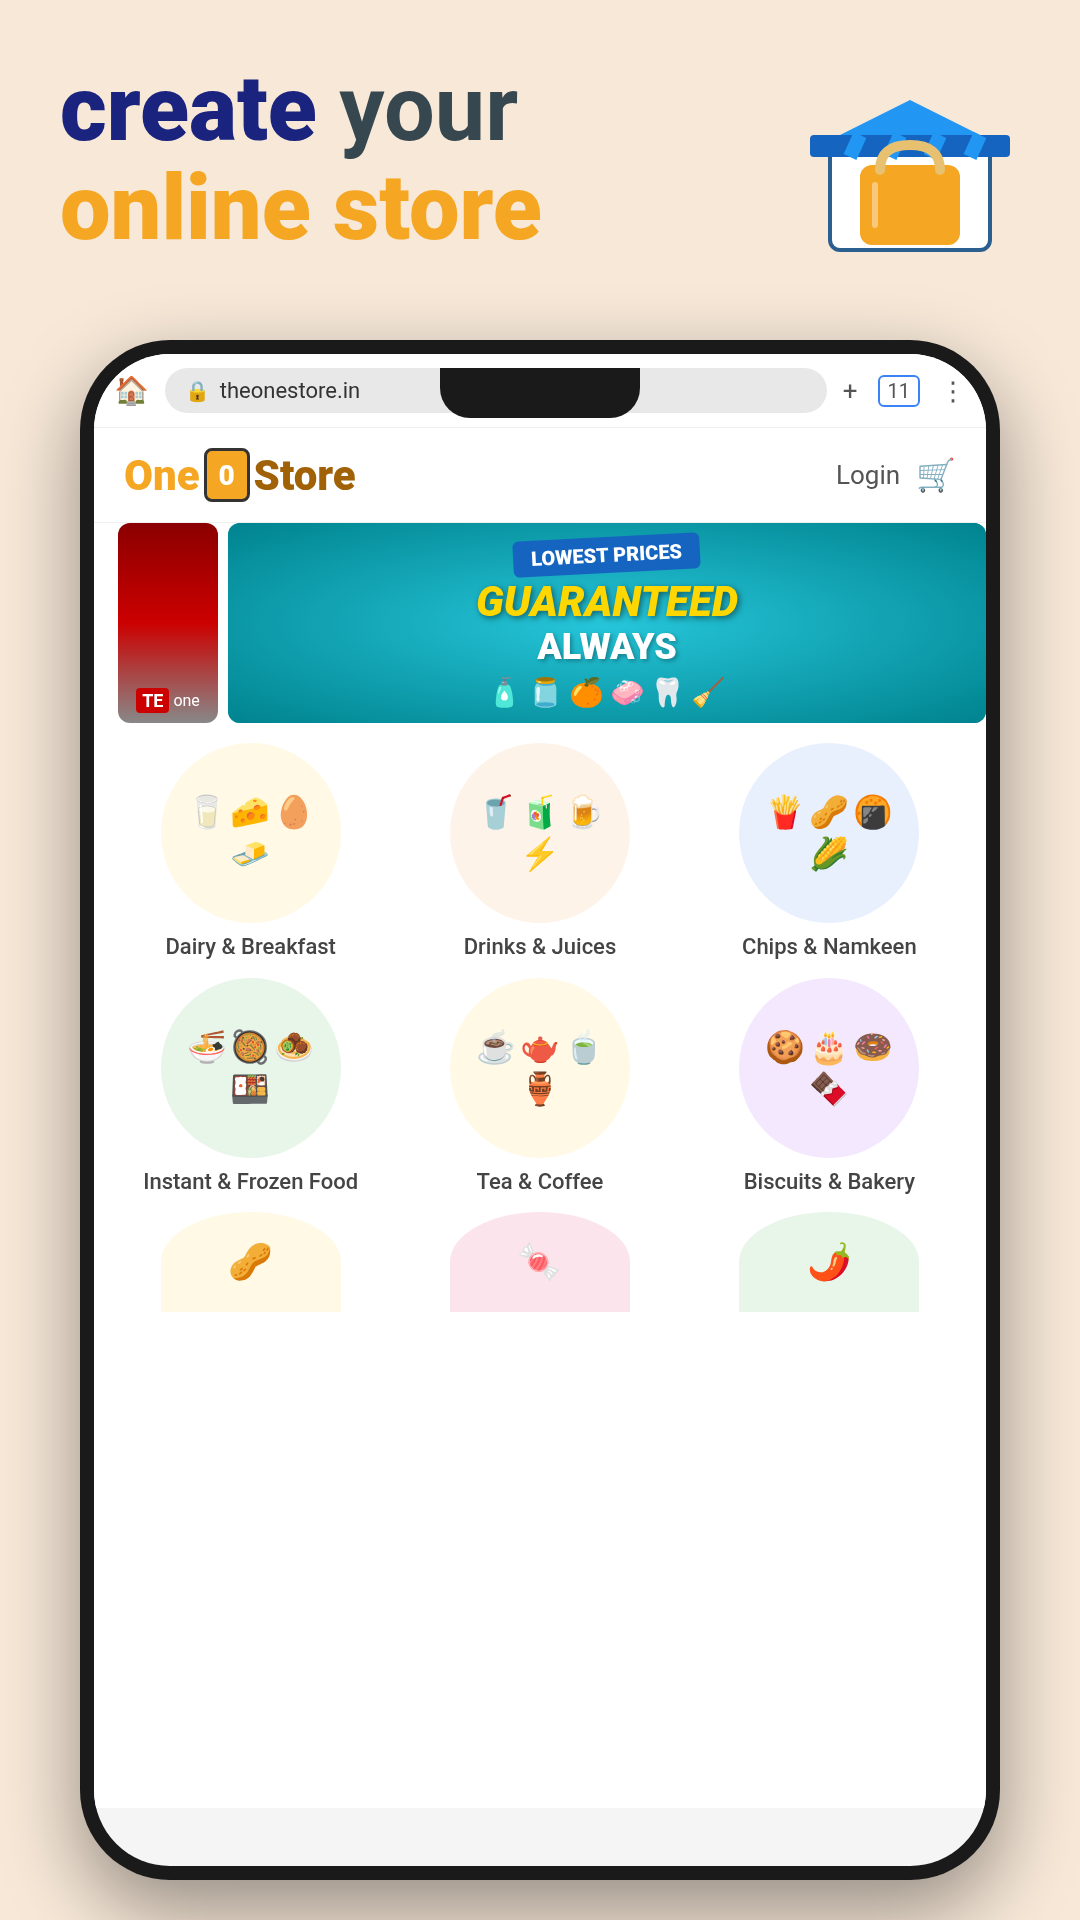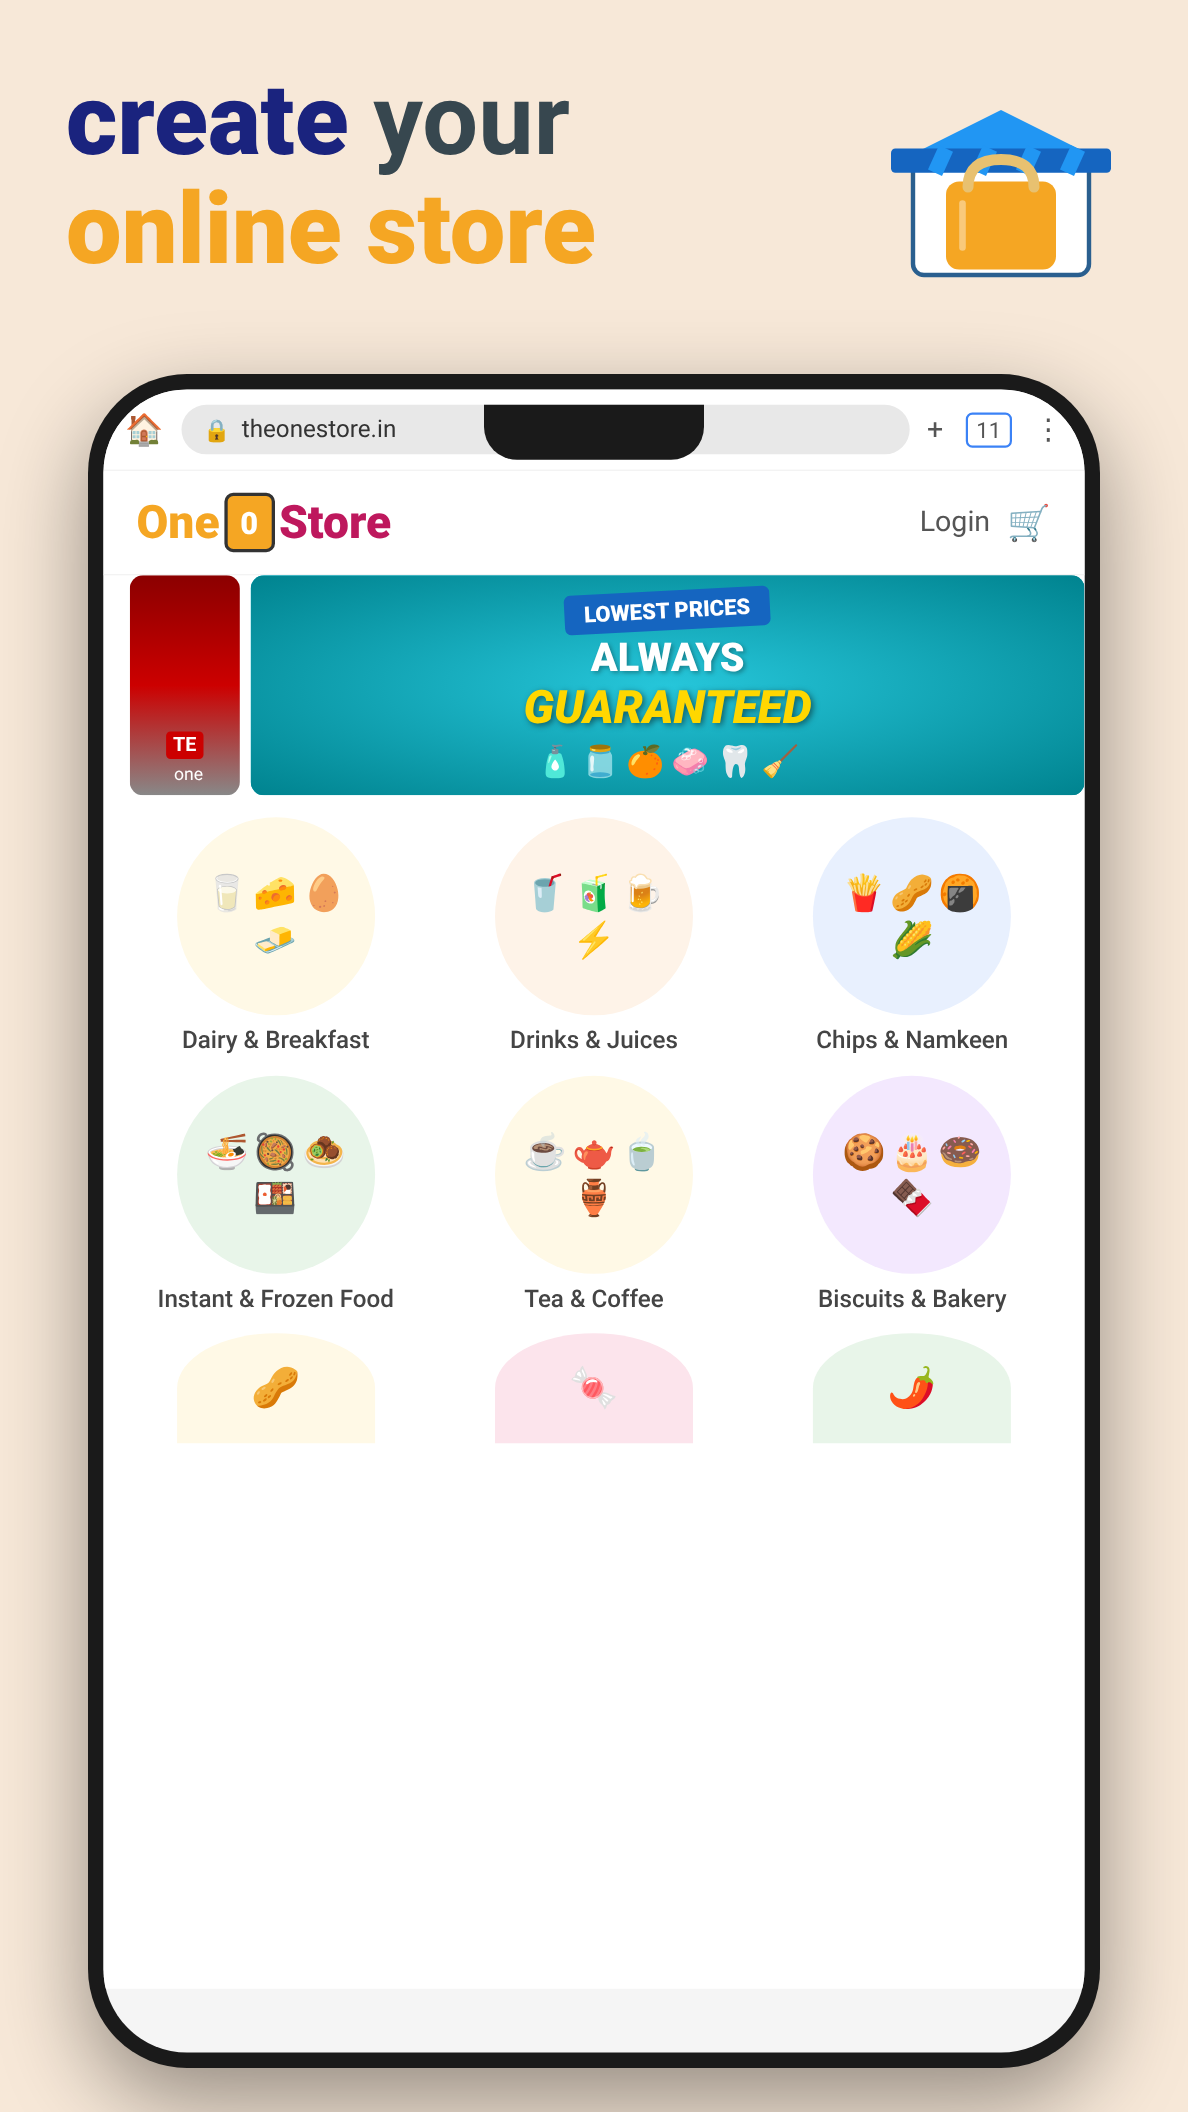--- a/index.html
+++ b/index.html
@@ -192,21 +192,21 @@
       display: flex;
       align-items: center;
       justify-content: center;
       font-size: 28px;
       font-weight: 900;
       color: #ffffff;
     }
     .logo-store {
       font-size: 42px;
       font-weight: 900;
-      color: #be185d;
+      color: #a16207;
     }
     .app-header-actions {
       display: flex;
       align-items: center;
       gap: 16px;
     }
     .login-text {
       font-size: 26px;
       color: #555;
       margin-left: 12px;
@@ -417,32 +417,32 @@
           <span class="login-text">Login</span>
           <span class="cart-icon-wrapper">🛒</span>
         </div>
       </div>
 
 
       <div class="banner-area">
         <div class="banner-container">
 
           <div class="banner-preview">
-            <div style="display:flex;flex-direction:column;align-items:flex-end;gap:4px;">
+            <div style="display:flex;flex-direction:row;align-items:center;gap:4px;">
               <div style="background:#cc0000;color:white;font-size:18px;font-weight:bold;padding:2px 6px;border-radius:4px;">TE</div>
               <div style="color:white;font-size:16px;">one</div>
             </div>
           </div>
 
           <div class="banner-main">
             <div style="position:absolute;top:0;left:0;right:0;bottom:0;background:radial-gradient(ellipse at center, #26c6da 0%, #00838f 100%);"></div>
             <div style="position:relative;z-index:1;text-align:center;">
               <div style="background:#1565c0;color:white;font-size:20px;font-weight:900;padding:6px 18px;border-radius:6px;transform:rotate(-3deg);display:inline-block;margin-bottom:4px;">LOWEST PRICES</div>
+              <div style="color:#ffd700;font-size:42px;font-weight:900;font-style:italic;text-shadow:2px 2px 6px rgba(0,0,0,0.5);">GUARANTEED</div>
               <div style="color:white;font-size:36px;font-weight:900;text-shadow:2px 2px 4px rgba(0,0,0,0.3);">ALWAYS</div>
-              <div style="color:#ffd700;font-size:42px;font-weight:900;font-style:italic;text-shadow:2px 2px 6px rgba(0,0,0,0.5);">GUARANTEED</div>
               <div style="display:flex;gap:6px;justify-content:center;margin-top:8px;flex-wrap:wrap;">
                 <span style="font-size:28px;">🧴</span>
                 <span style="font-size:28px;">🫙</span>
                 <span style="font-size:28px;">🍊</span>
                 <span style="font-size:28px;">🧼</span>
                 <span style="font-size:28px;">🦷</span>
                 <span style="font-size:28px;">🧹</span>
               </div>
             </div>
           </div>

